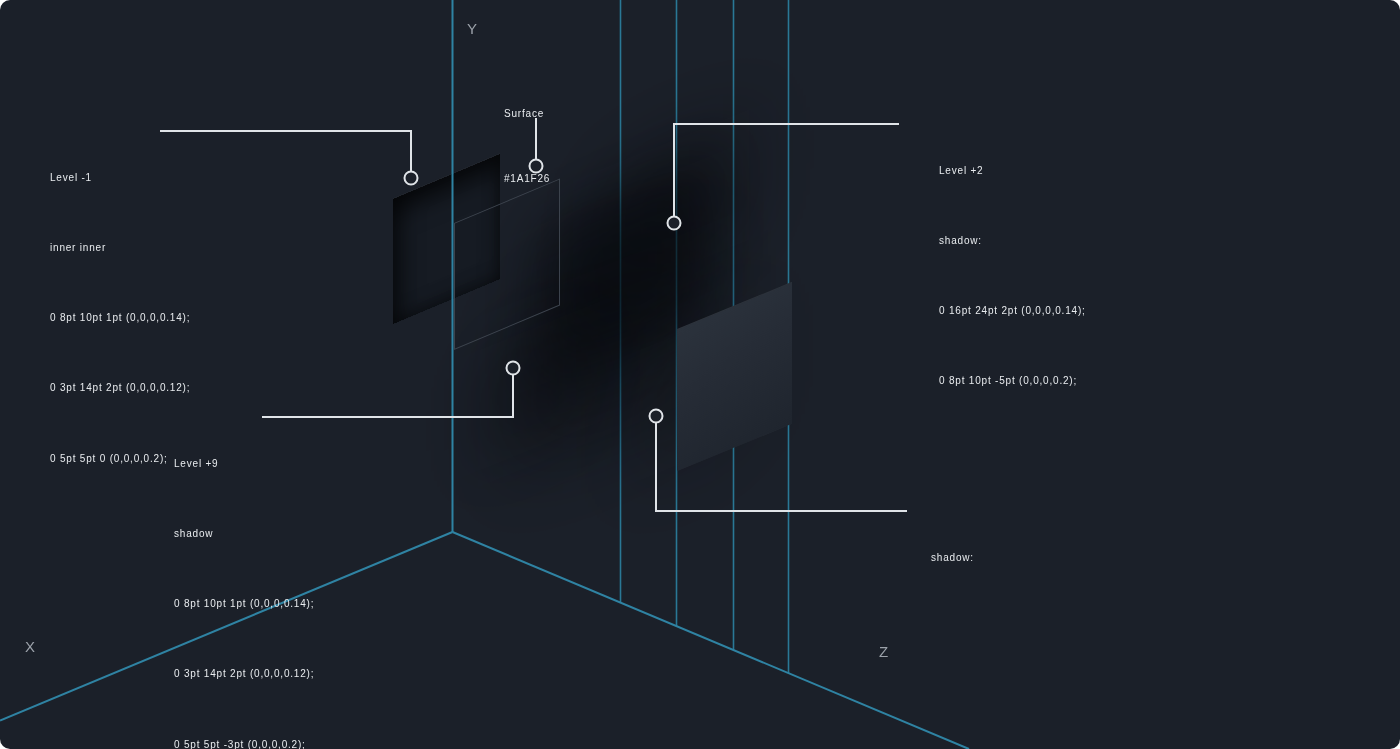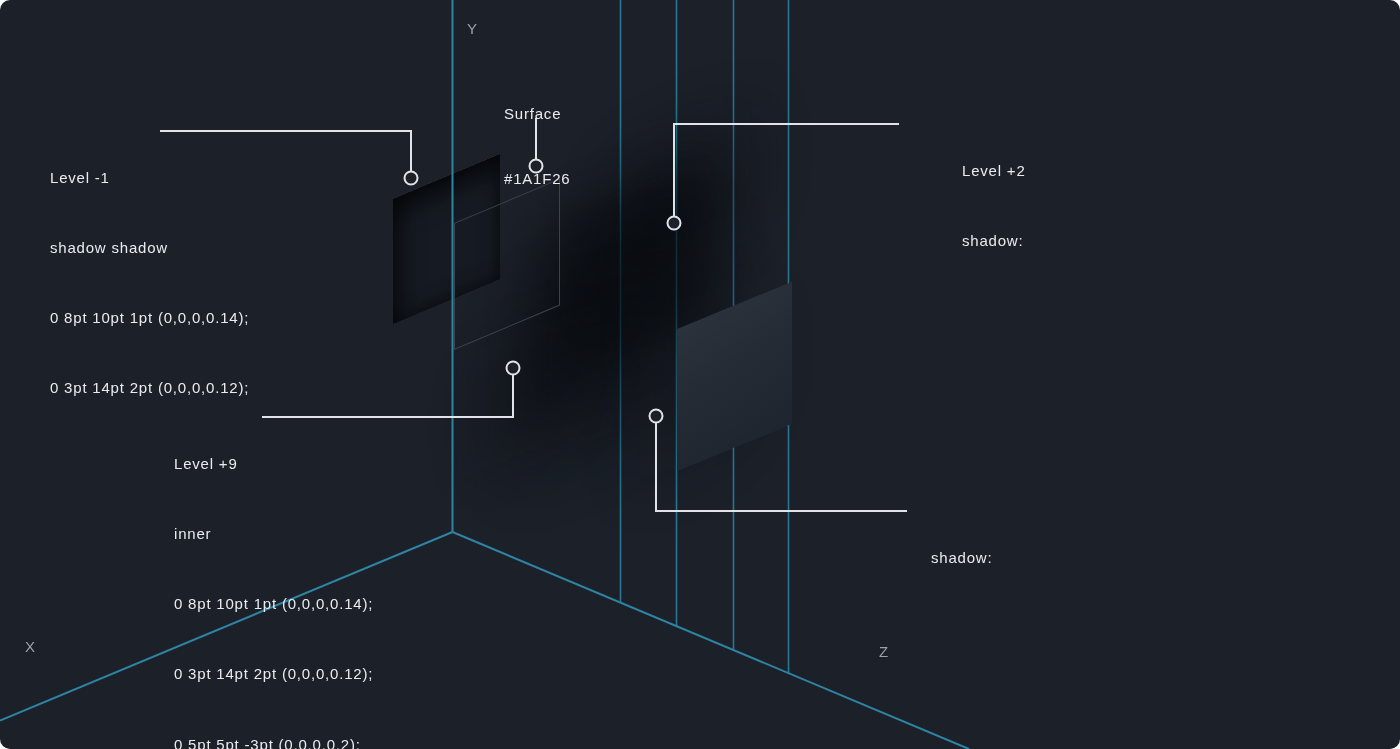--- a/index.html
+++ b/index.html
@@ -32,21 +32,21 @@
     left:454px;top:223px;width:106px;height:127px;transform:skewY(-22.8deg);
     background:transparent;border:1.5px solid #3C434D;box-sizing:border-box;
   }
   .panel-raised{
     left:677px;top:329px;width:115px;height:141px;transform:skewY(-22.3deg);
     background:linear-gradient(165deg,#2B323C 0%,#262C36 40%,#1F252E 100%);
     border-top:1px solid rgba(255,255,255,.06);
   }
 
   
-  .ann{position:absolute;color:#E9ECEF;font-size:15px;line-height:23.4px;letter-spacing:.8px;white-space:pre;}
+  .ann{position:absolute;color:#E9ECEF;font-size:10px;line-height:23.4px;letter-spacing:.8px;white-space:pre;}
   .ann-surface{line-height:21.5px;}
   .axis-label{position:absolute;color:#9BA1A9;font-size:15px;letter-spacing:1px;}
 </style>
 </head>
 <body>
 
 <div class="stage">
 
   <svg class="layer z1" viewBox="0 0 1400 749">
     <path d="M620.5 0 V602" stroke="#2A7896" stroke-width="1.6" fill="none"></path>
@@ -93,41 +93,44 @@
   </svg>
 
   <div class="layer z6">
 
     <div class="axis-label" style="left:467px;top:20px">Y</div>
     <div class="axis-label" style="left:25px;top:638px">X</div>
     <div class="axis-label" style="left:879px;top:643px">Z</div>
 
     <div class="ann" style="left:50px;top:119px">
       <div>Level -1</div>
-      <div>shadow shadow</div>
+      <div>inner inner</div>
       <div>0 8pt 10pt 1pt (0,0,0,0.14);</div>
       <div>0 3pt 14pt 2pt (0,0,0,0.12);</div>
+      <div>0 5pt 5pt 0 (0,0,0,0.2);</div>
     </div>
 
     <div class="ann ann-surface" style="left:504px;top:60px">
       <div>Surface</div>
       <div>#1A1F26</div>
     </div>
 
     <div class="ann" style="left:174px;top:405px">
       <div>Level +9</div>
-      <div>inner</div>
+      <div>shadow</div>
       <div>0 8pt 10pt 1pt (0,0,0,0.14);</div>
       <div>0 3pt 14pt 2pt (0,0,0,0.12);</div>
       <div>0 5pt 5pt -3pt (0,0,0,0.2);</div>
     </div>
 
-    <div class="ann" style="left:962px;top:112px">
+    <div class="ann" style="left:939px;top:112px">
       <div>Level +2</div>
       <div>shadow:</div>
+      <div>0 16pt 24pt 2pt (0,0,0,0.14);</div>
+      <div>0 8pt 10pt -5pt (0,0,0,0.2);</div>
     </div>
 
     <div class="ann" style="left:931px;top:499px">
       <div>shadow:</div>
       
       
     </div>
 
   </div>
 </div>

